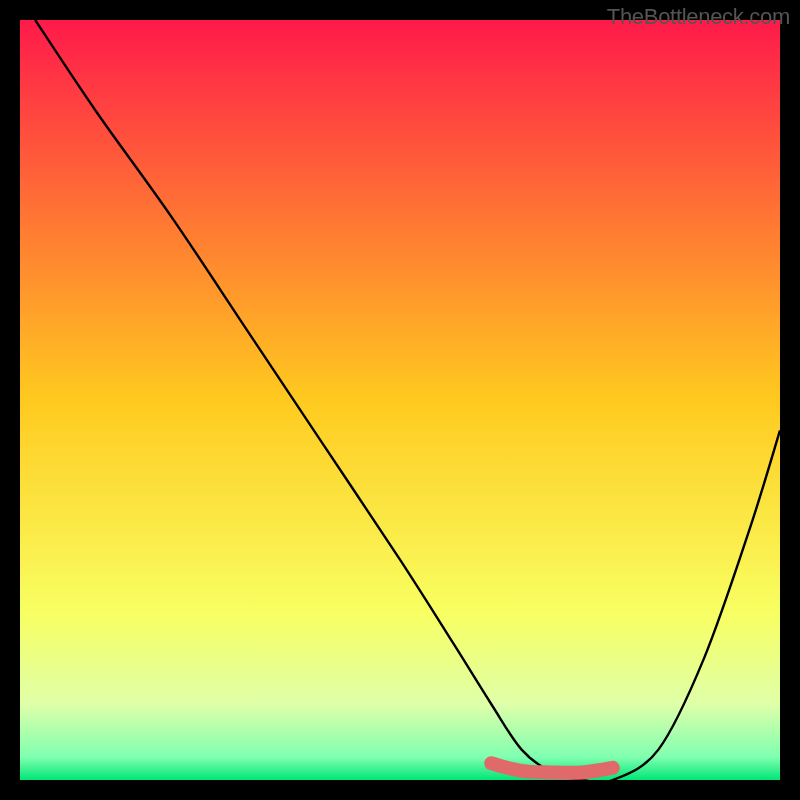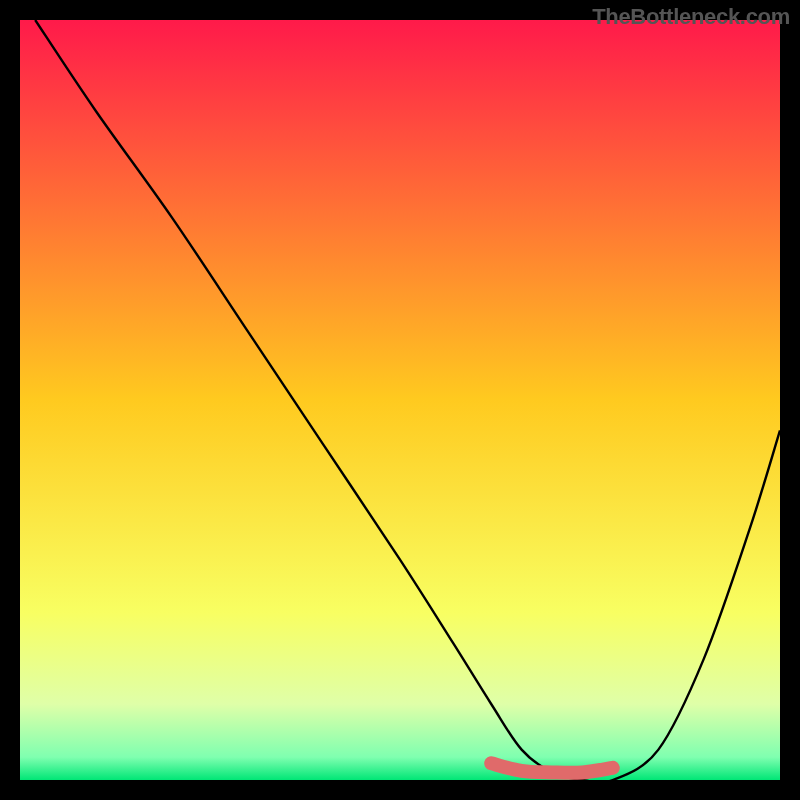--- a/index.html
+++ b/index.html
@@ -10,21 +10,21 @@
     background: #000;
     position: relative;
     font-family: Arial, Helvetica, sans-serif;
   }
   .watermark {
     position: absolute;
     top: 4px;
     right: 10px;
     color: #555;
     font-size: 22px;
-    font-weight: 700;
+    font-weight: 400;
     z-index: 10;
     letter-spacing: -0.3px;
   }
   .frame {
     position: absolute;
     left: 20px;
     top: 20px;
     width: 760px;
     height: 760px;
     background: #000;

